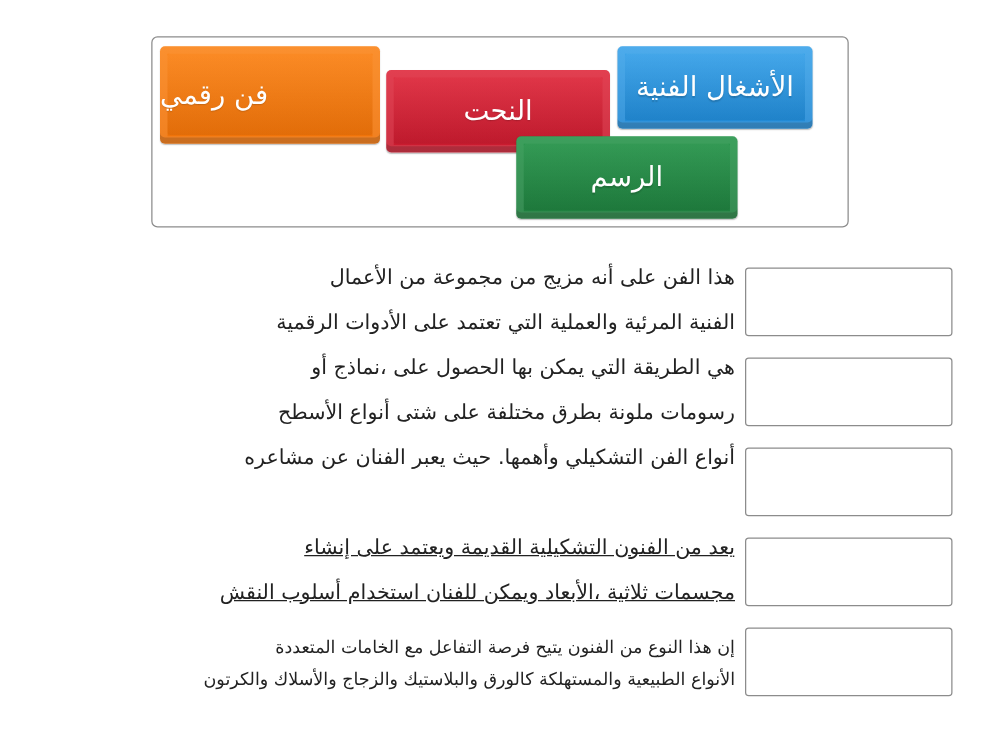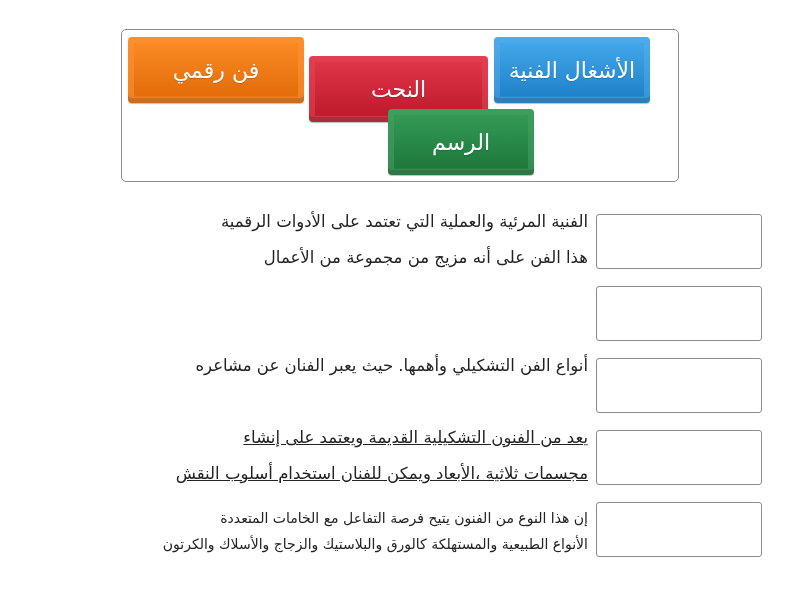--- a/index.html
+++ b/index.html
@@ -81,34 +81,38 @@
 
 <div class="stage">
 
   <div class="bank">
     <div class="tile" style="left:372px; top:7px; width:156px; height:66px; background:linear-gradient(#3aa3ea,#1f88d4);">
       <span>الأشغال الفنية</span>
     </div>
     <div class="tile" style="left:187px; top:7px; width:179px; height:66px; background:linear-gradient(#df2a3d,#c81a2e);margin-top:19px;">
       <span>النحت</span>
     </div>
-    <div class="tile" style="left:6px; top:7px; width:176px; height:66px; background:linear-gradient(#fb8418,#ef7208);">
+    <div class="tile" style="left:6px; top:7px; width:176px; height:78px; background:linear-gradient(#fb8418,#ef7208);justify-content:flex-end;">
       <span>فن رقمي</span>
     </div>
-    <div class="tile" style="left:266px; top:79px; width:146px; height:66px; background:linear-gradient(#27954b,#1f7e3e);justify-content:center;">
+    <div class="tile" style="left:291px; top:79px; width:177px; height:66px; background:linear-gradient(#27954b,#1f7e3e);justify-content:center;">
       <span>الرسم</span>
     </div>
   </div>
 
   <div class="row-text" style="top:204px;">
+    <span class="line">هذا الفن على أنه مزيج من مجموعة من الأعمال</span>
     <span class="line">الفنية المرئية والعملية التي تعتمد على الأدوات الرقمية</span>
-    <span class="line">هذا الفن على أنه مزيج من مجموعة من الأعمال</span>
   </div>
   <div class="drop" style="top:214px;"></div>
 
+  <div class="row-text" style="top:276px;">
+    <span class="line">هي الطريقة التي يمكن بها الحصول على ،نماذج أو</span>
+    <span class="line">رسومات ملونة بطرق مختلفة على شتى أنواع الأسطح</span>
+  </div>
   <div class="drop" style="top:286px;"></div>
 
   <div class="row-text" style="top:348px;">
     <span class="line">أنواع الفن التشكيلي وأهمها. حيث يعبر الفنان عن مشاعره</span>
   </div>
   <div class="drop" style="top:358px;"></div>
 
   <div class="row-text" style="top:420px;text-decoration:underline;">
     <span class="line">يعد من الفنون التشكيلية القديمة ويعتمد على إنشاء</span>
     <span class="line">مجسمات ثلاثية ،الأبعاد ويمكن للفنان استخدام أسلوب النقش</span>

